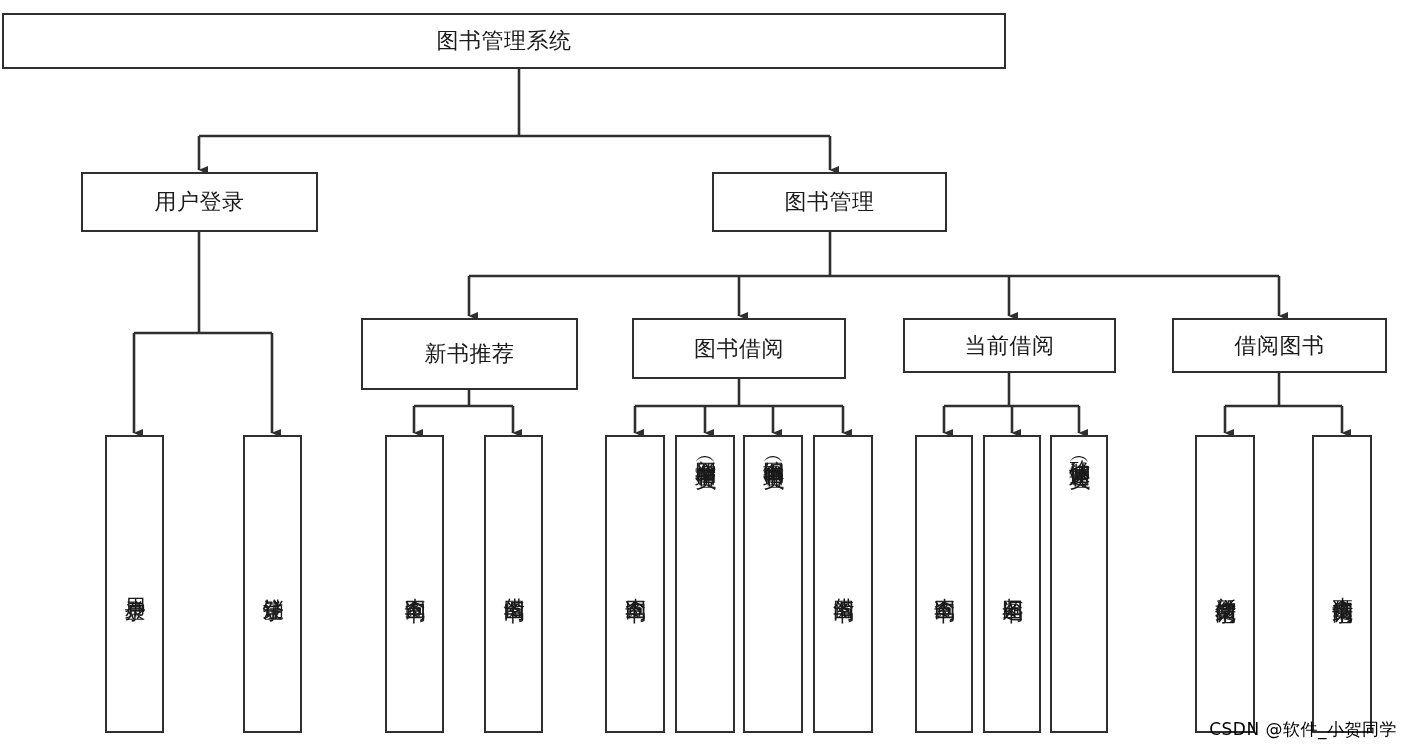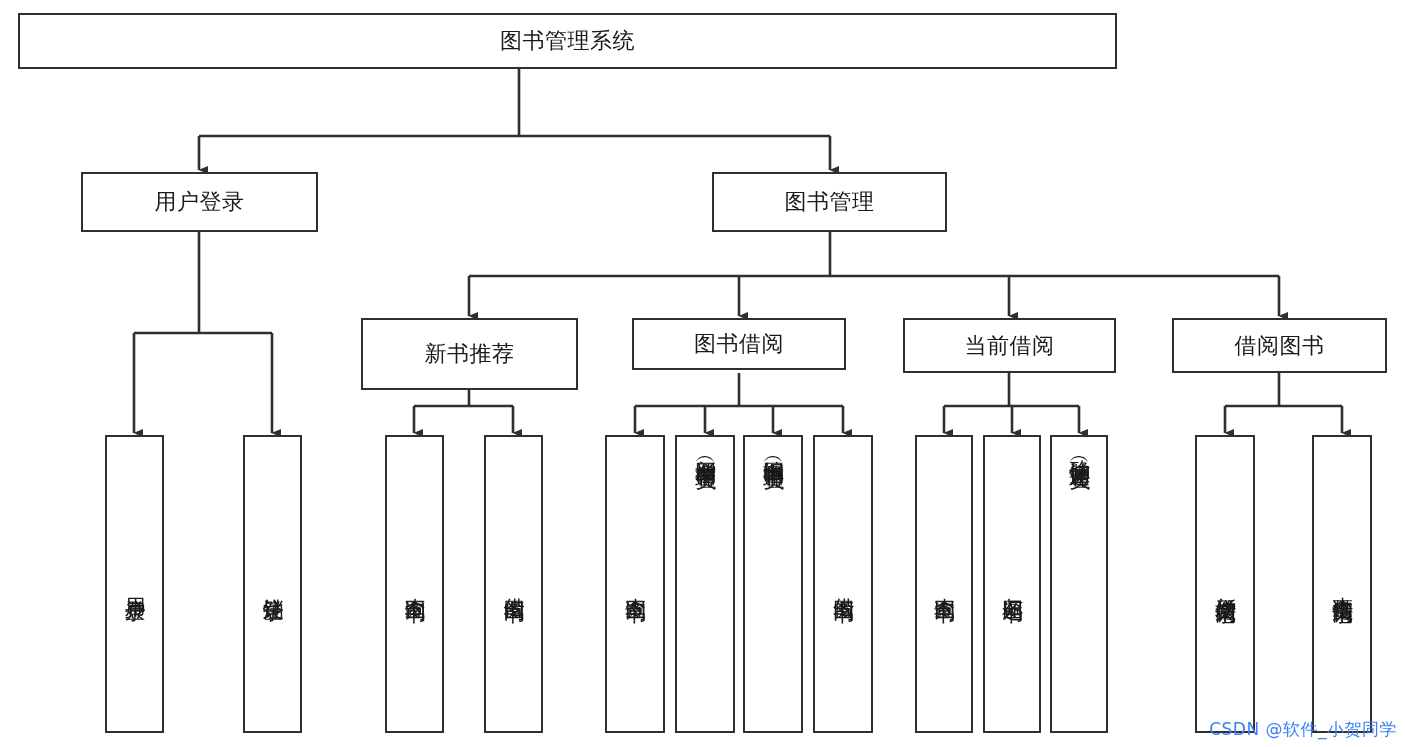--- a/index.html
+++ b/index.html
@@ -68,21 +68,21 @@
   }
   .node.vertical.centered {
     align-items: center;
     padding-top: 0;
   }
   #watermark {
     position: absolute;
     right: 8px;
     bottom: 6px;
     font-size: 17px;
-    color: #3b82f6;
+    color: #000000;
     letter-spacing: 0.5px;
     z-index: 3;
     white-space: nowrap;
   }
 </style>
 </head>
 <body>
 
 <div id="diagram-root">
 
@@ -129,35 +129,35 @@
       <path d="M1012,406 L1012,433" marker-end="url(#arrowhead)"></path>
       <path d="M1079,406 L1079,433" marker-end="url(#arrowhead)"></path>
 
       <path d="M1279,373 L1279,406"></path>
       <path d="M1225,406 L1342,406"></path>
       <path d="M1225,406 L1225,433" marker-end="url(#arrowhead)"></path>
       <path d="M1342,406 L1342,433" marker-end="url(#arrowhead)"></path>
     </g>
   </svg>
 
-  <div class="node root horizontal" style="left:18px; top:13px; width:1099px; height:56px;">
+  <div class="node root horizontal" style="left:2px; top:13px; width:1004px; height:56px;">
     <span class="node-label">图书管理系统</span>
   </div>
 
   <div class="node horizontal" style="left:81px; top:172px; width:237px; height:60px;">
     <span class="node-label">用户登录</span>
   </div>
   <div class="node horizontal" style="left:712px; top:172px; width:235px; height:60px;">
     <span class="node-label">图书管理</span>
   </div>
 
   <div class="node horizontal" style="left:361px; top:318px; width:217px; height:72px;">
     <span class="node-label">新书推荐</span>
   </div>
-  <div class="node horizontal" style="left:632px; top:318px; width:214px; height:52px;">
+  <div class="node horizontal" style="left:632px; top:318px; width:214px; height:61px;">
     <span class="node-label">图书借阅</span>
   </div>
   <div class="node horizontal" style="left:903px; top:318px; width:213px; height:55px;">
     <span class="node-label">当前借阅</span>
   </div>
   <div class="node horizontal" style="left:1172px; top:318px; width:215px; height:55px;">
     <span class="node-label">借阅图书</span>
   </div>
 
   <div class="node vertical centered" style="left:105px; top:435px; width:59px; height:298px;">

